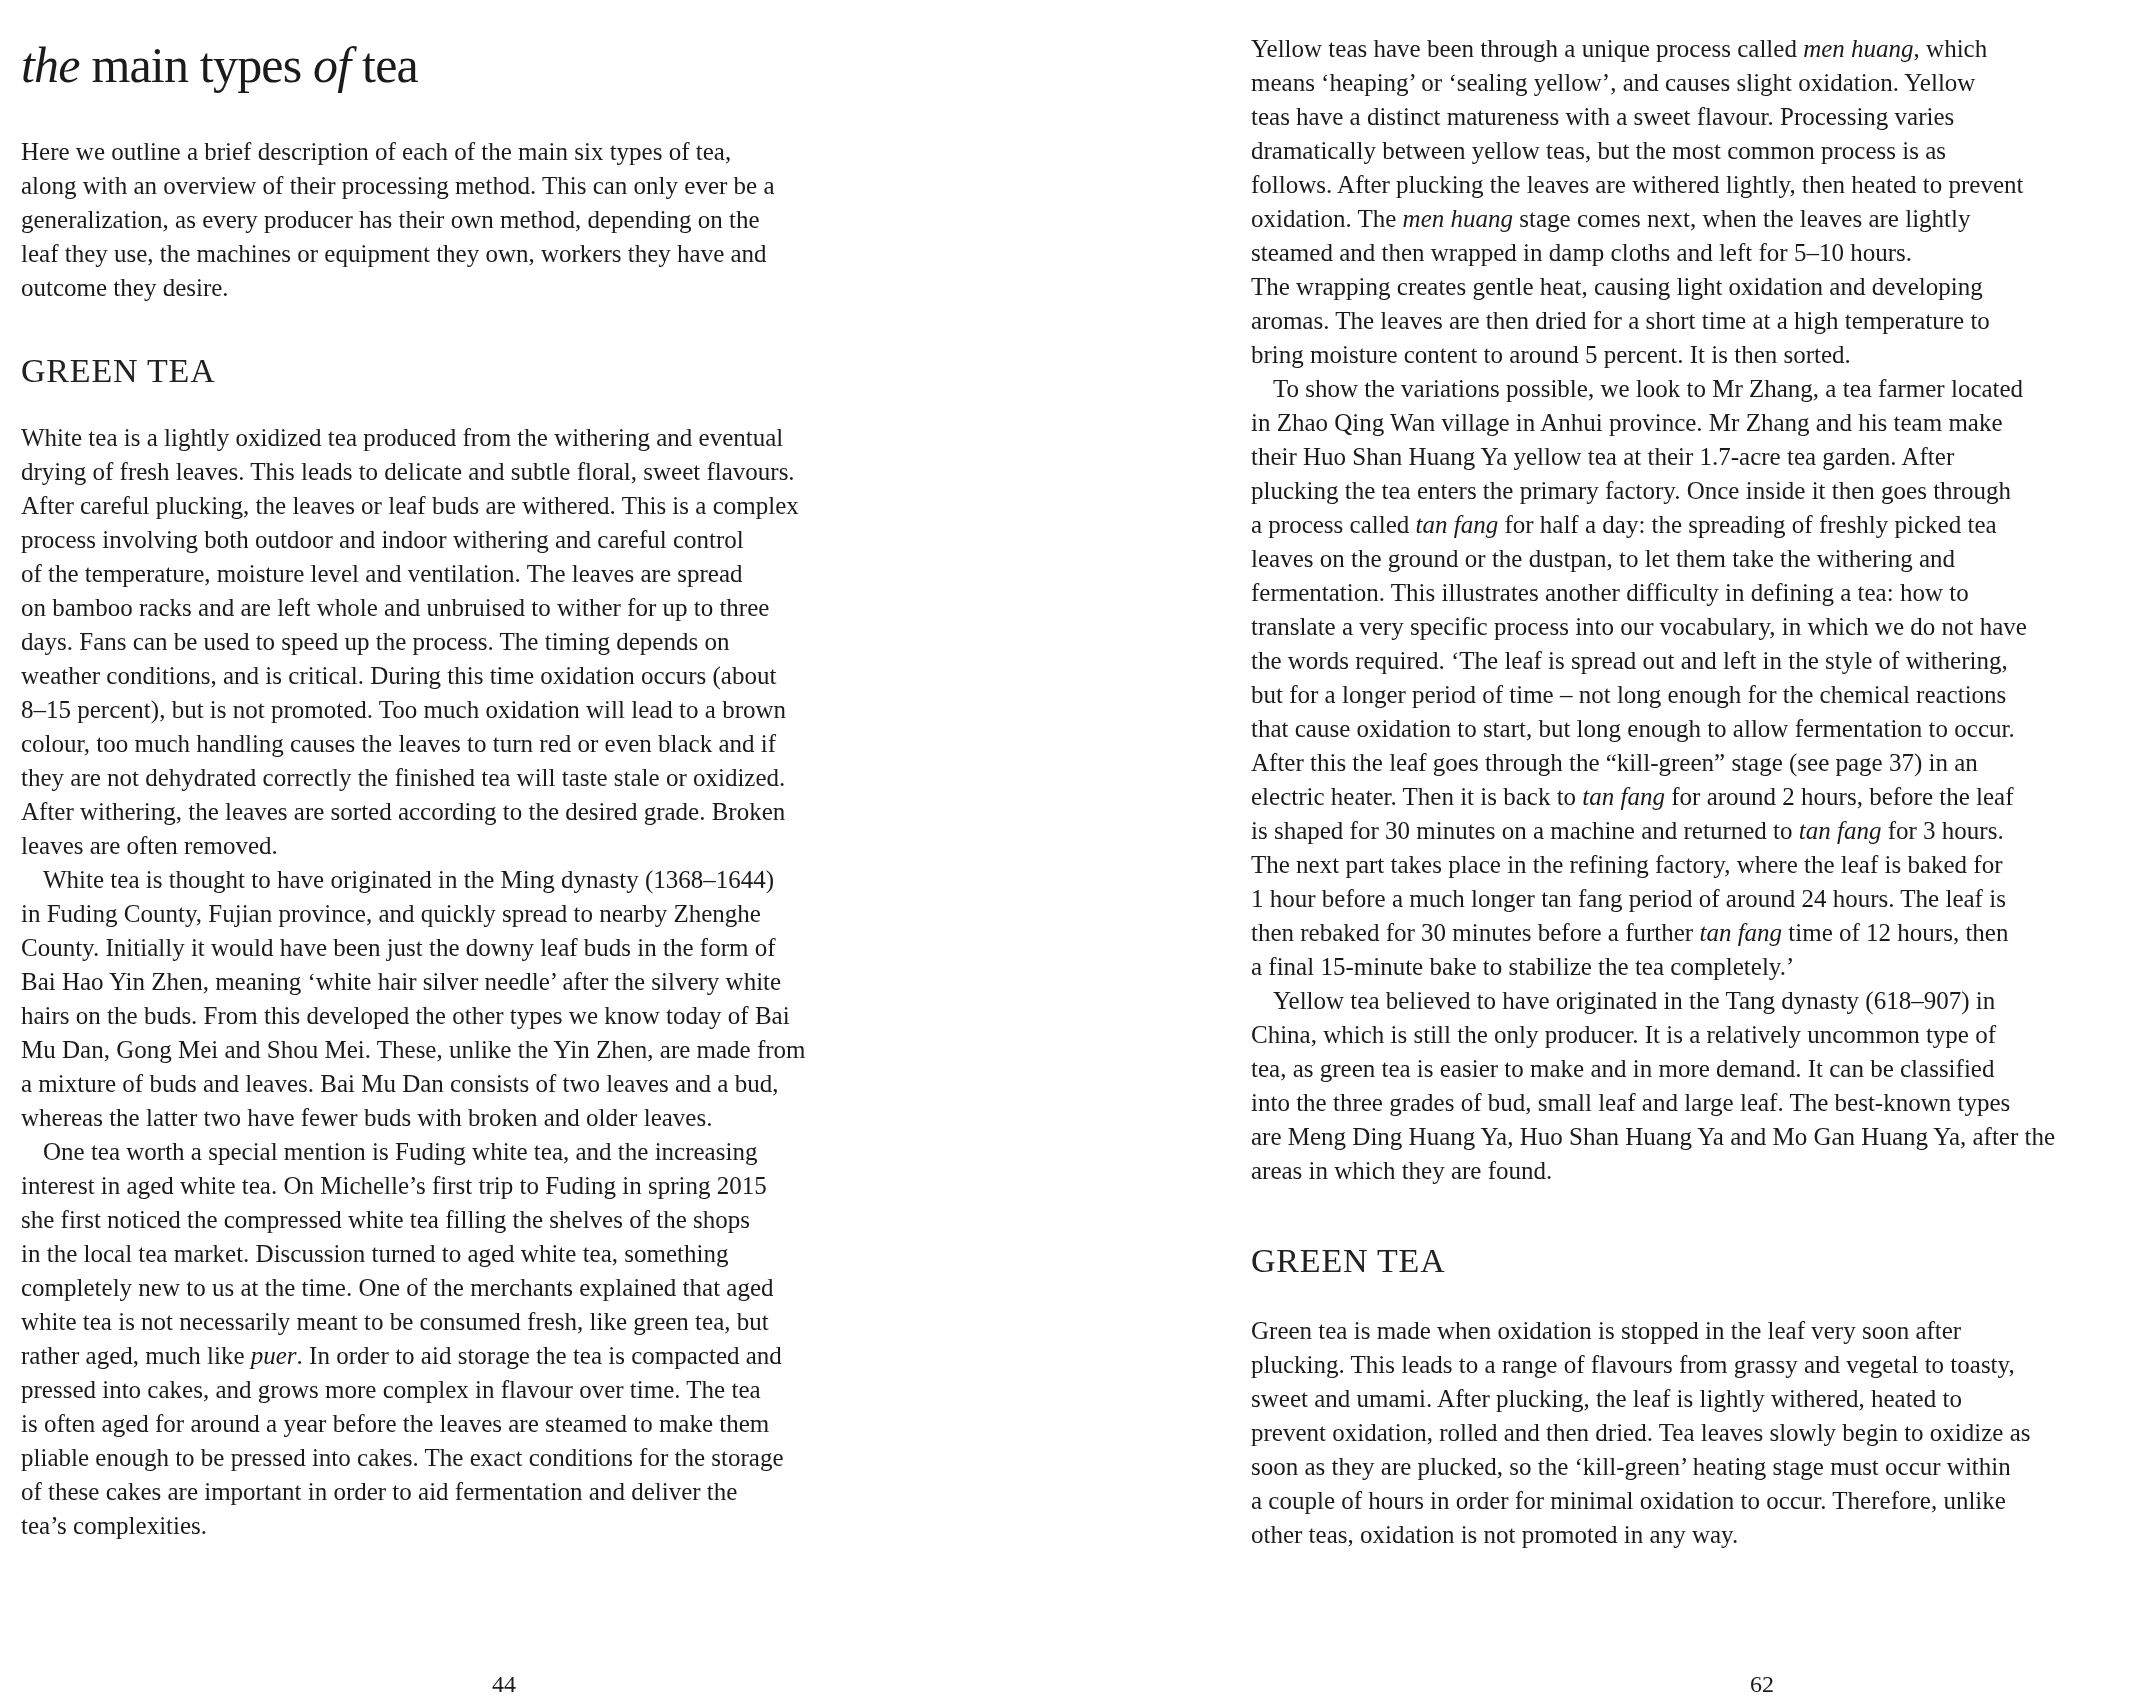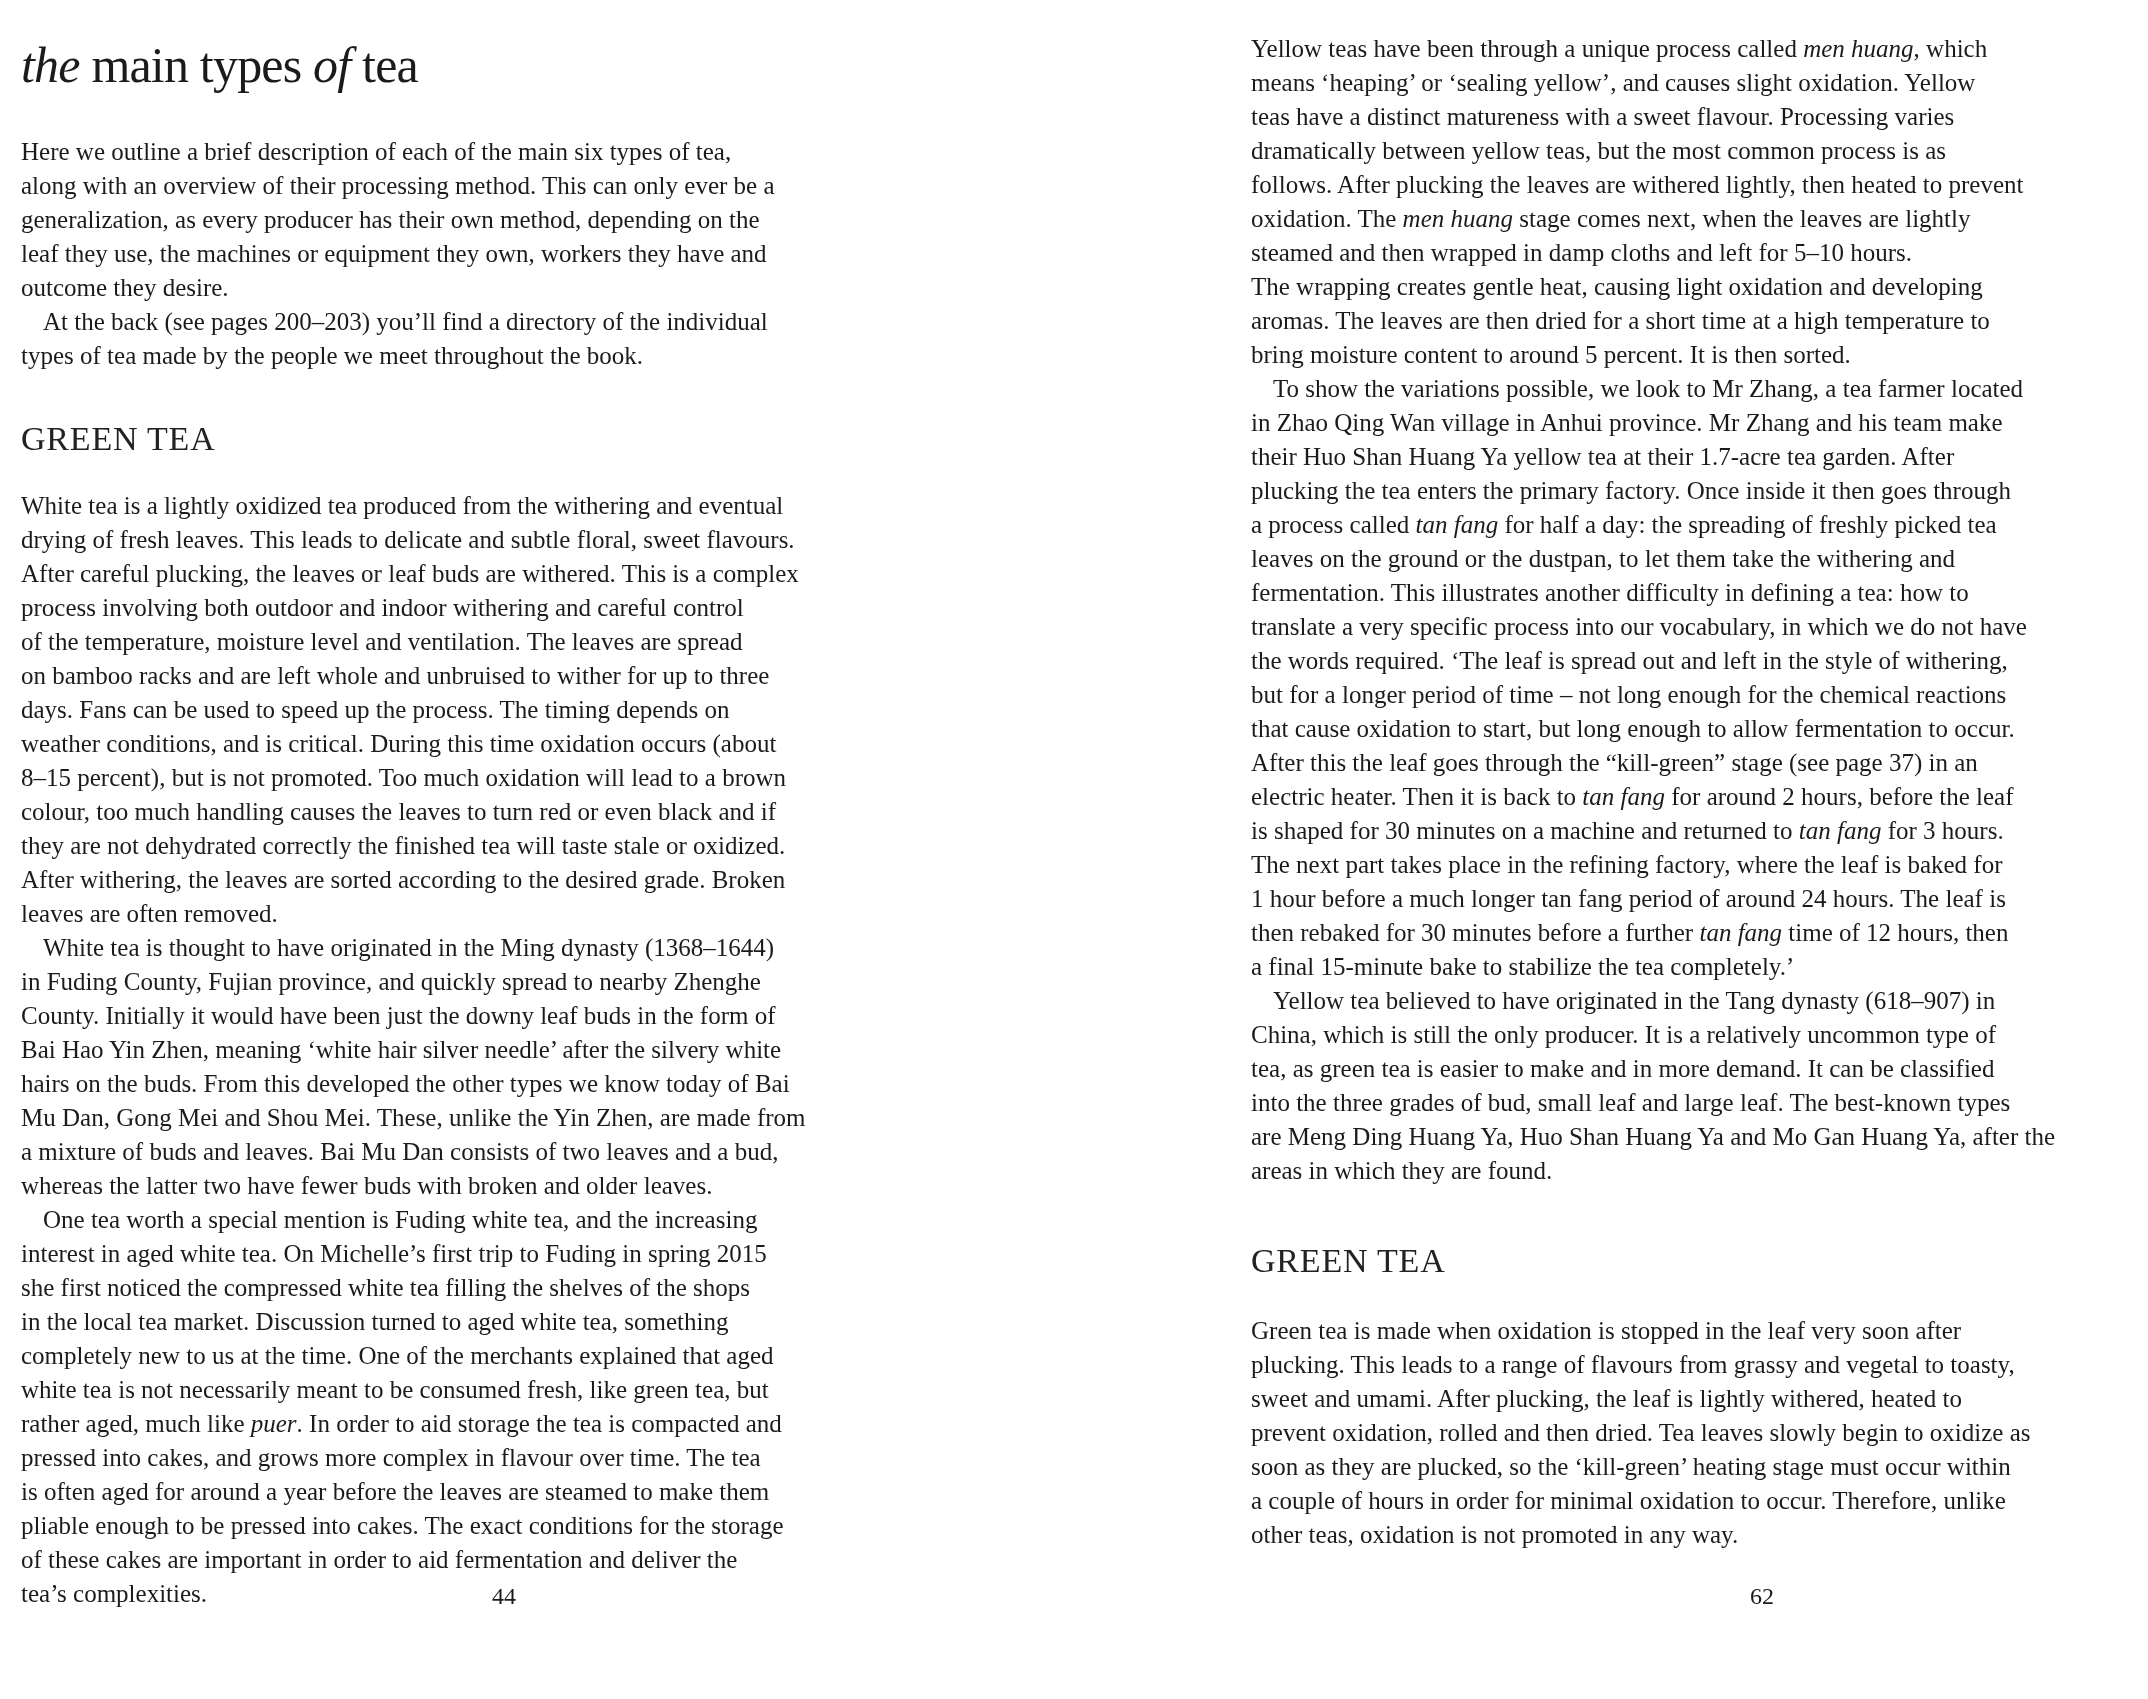--- a/index.html
+++ b/index.html
@@ -49,21 +49,21 @@
     text-align:left;
   }
   p.body em{font-style:italic;}
   p.intro-lead{margin-top:39px;}
   p.sec-lead{margin-top:32px;}
   p.green-lead{margin-top:35px;}
   p.indent{text-indent:22px;}
 
   .pagenum{
     position:absolute;
-    top:1583px;
+    top:1671px;
     width:168px;
     text-align:center;
     font-size:24px;
     line-height:27px;
   }
   .pagenum-left{left:420px;}
   .pagenum-right{left:1678px;}
 </style>
 </head>
 <body>
@@ -71,22 +71,20 @@
 <div class="spread">
 
   <div class="col col-left">
     <h1 class="book-title"><em>the</em><span> main types </span><em>of</em><span> tea</span></h1>
 
     <p class="body intro-lead"><span>Here we outline a brief description of each of the main six types of tea,
 along with an overview of their processing method. This can only ever be a
 generalization, as every producer has their own method, depending on the
 leaf they use, the machines or equipment they own, workers they have and
 outcome they desire.</span></p>
-    <p class="body indent"><span>At the back (see pages 200–203) you’ll find a directory of the individual
-types of tea made by the people we meet throughout the book.</span></p>
 
     <h2 class="section-heading">GREEN TEA</h2>
 
     <p class="body sec-lead"><span>White tea is a lightly oxidized tea produced from the withering and eventual
 drying of fresh leaves. This leads to delicate and subtle floral, sweet flavours.
 After careful plucking, the leaves or leaf buds are withered. This is a complex
 process involving both outdoor and indoor withering and careful control
 of the temperature, moisture level and ventilation. The leaves are spread
 on bamboo racks and are left whole and unbruised to wither for up to three
 days. Fans can be used to speed up the process. The timing depends on

